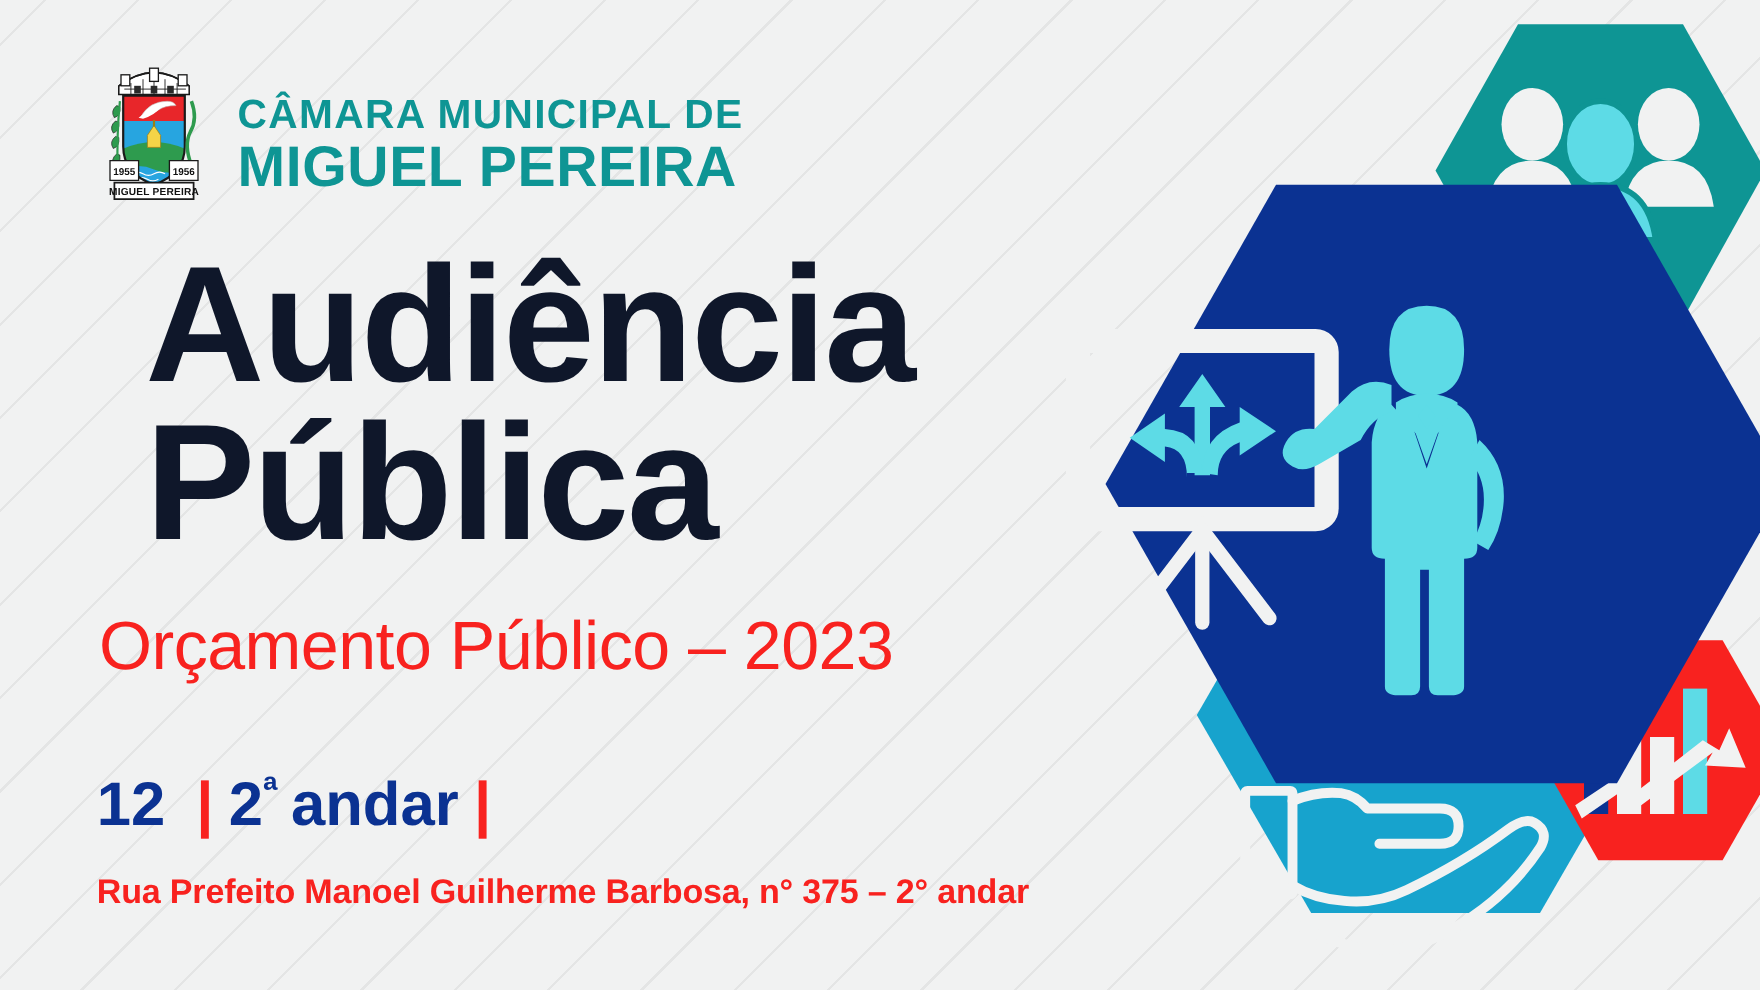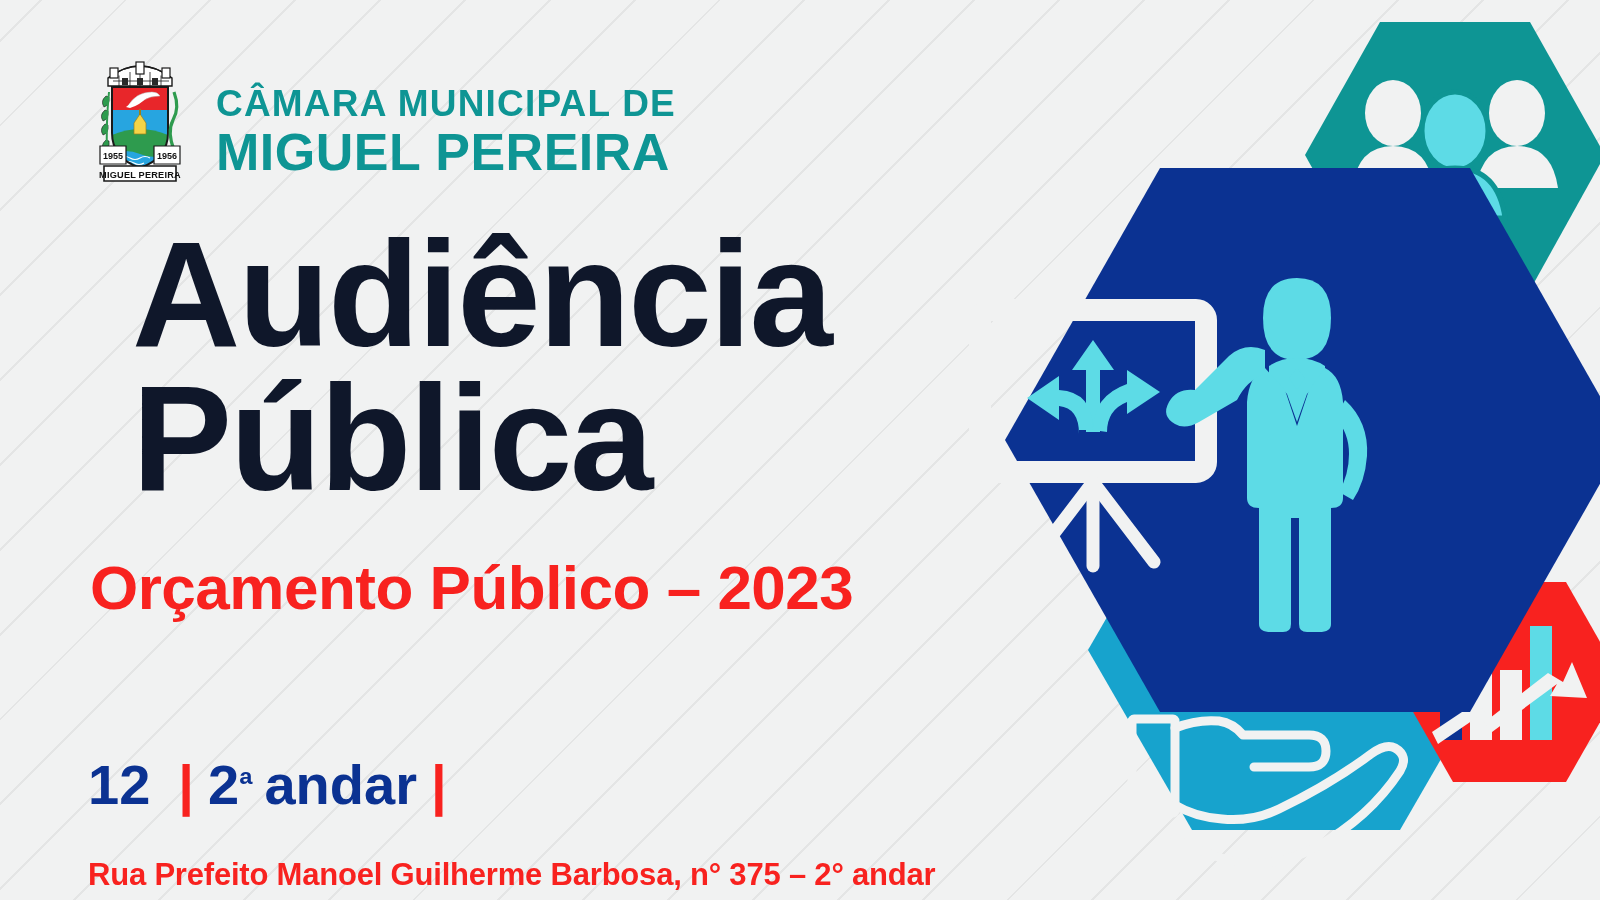--- a/index.html
+++ b/index.html
@@ -54,38 +54,38 @@
     position:absolute; left:88px; top:222px;
     color:#0f172a;
     font-size:150px; font-weight:bold;
     line-height:0.96; letter-spacing:-2px;margin-left:44px;
   }
   #headline .l2 { display:block; }
 
   #subhead {
     position:absolute; left:90px; top:552px;
     color:#F8221F;
-    font-size:62px; font-weight:bold;
+    font-size:62px; font-weight:normal;
     letter-spacing:-0.5px; white-space:nowrap;
   }
 
   
   #datetime {
-    position:absolute; left:88px; top:752px;
+    position:absolute; left:88px; top:698px;
     font-size:56px; font-weight:bold; color:#0B3292;
-    white-space:nowrap; display:flex; align-items:center;
+    white-space:nowrap; display:flex; align-items:flex-start;
   }
   #datetime .sep {
     color:#F8221F; margin:0 14px; font-weight:bold;
   }
   #datetime .ord { font-size:36px; vertical-align:super; }
   #datetime .gap { display:inline-block; width:14px; }
 
   #address {
-    position:absolute; left:88px; top:857px;
+    position:absolute; left:88px; top:793px;
     font-size:31px; font-weight:bold; color:#F8221F;
     white-space:nowrap; letter-spacing:-0.2px;
   }
 
   
   #art { position:absolute; right:0; top:0; width:760px; height:900px; }
   #art svg { display:block; }
 </style>
 </head>
 <body>

